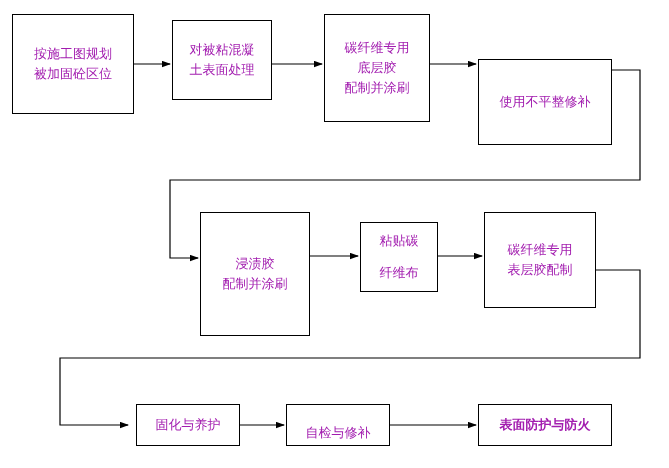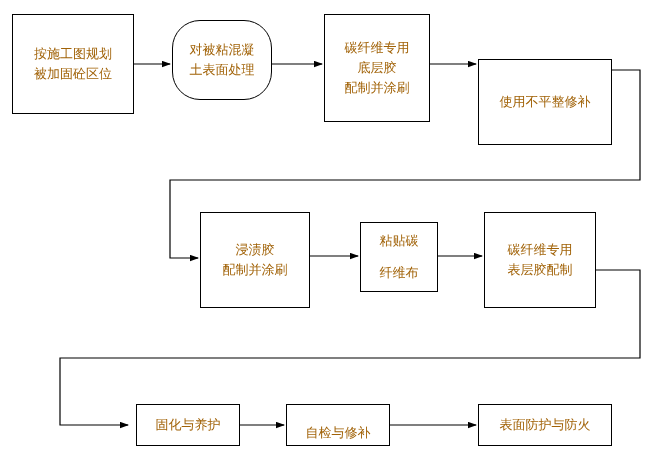--- a/index.html
+++ b/index.html
@@ -17,21 +17,21 @@
   }
   .node {
     position: absolute;
     box-sizing: border-box;
     border: 1px solid #000000;
     background: #ffffff;
     display: flex;
     flex-direction: column;
     align-items: center;
     justify-content: center;
-    color: #a16207;
+    color: #a21caf;
     font-size: 13px;
     line-height: 20px;
     text-align: center;
     white-space: pre-line;
     padding: 2px 3px;
   }
   .node .line {
     display: block;
   }
   svg.wires {
@@ -77,36 +77,36 @@
     <line x1="234" y1="425" x2="284" y2="425" marker-end="url(#arrow)"></line>
 
     <line x1="390" y1="425" x2="476" y2="425" marker-end="url(#arrow)"></line>
   </svg>
 
   <div class="node" style="left:12px;top:14px;width:122px;height:100px;">
     <span class="line">按施工图规划</span>
     <span class="line">被加固砼区位</span>
   </div>
 
-  <div class="node" style="left:172px;top:20px;width:100px;height:80px;border-radius:28px;">
+  <div class="node" style="left:172px;top:20px;width:100px;height:80px;">
     <span class="line">对被粘混凝</span>
     <span class="line">土表面处理</span>
   </div>
 
   <div class="node" style="left:324px;top:14px;width:106px;height:108px;">
     <span class="line">碳纤维专用</span>
     <span class="line">底层胶</span>
     <span class="line">配制并涂刷</span>
   </div>
 
   <div class="node" style="left:478px;top:14px;width:134px;height:86px;margin-top:45px;">
     <span class="line">使用不平整修补</span>
   </div>
 
-  <div class="node" style="left:200px;top:212px;width:110px;height:96px;">
+  <div class="node" style="left:200px;top:212px;width:110px;height:124px;">
     <span class="line">浸渍胶</span>
     <span class="line">配制并涂刷</span>
   </div>
 
   <div class="node" style="left:360px;top:222px;width:78px;height:70px;gap:12px;">
     <span class="line">粘贴碳</span>
     <span class="line">纤维布</span>
   </div>
 
   <div class="node" style="left:484px;top:212px;width:112px;height:96px;">
@@ -115,17 +115,17 @@
   </div>
 
   <div class="node" style="left:136px;top:404px;width:104px;height:42px;">
     <span class="line">固化与养护</span>
   </div>
 
   <div class="node" style="left:286px;top:404px;width:104px;height:42px;justify-content:flex-end;">
     <span class="line">自检与修补</span>
   </div>
 
-  <div class="node" style="left:478px;top:404px;width:134px;height:42px;">
+  <div class="node" style="left:478px;top:404px;width:134px;height:42px;font-weight:bold;">
     <span class="line">表面防护与防火</span>
   </div>
 
 </div>
 
 </body></html>

